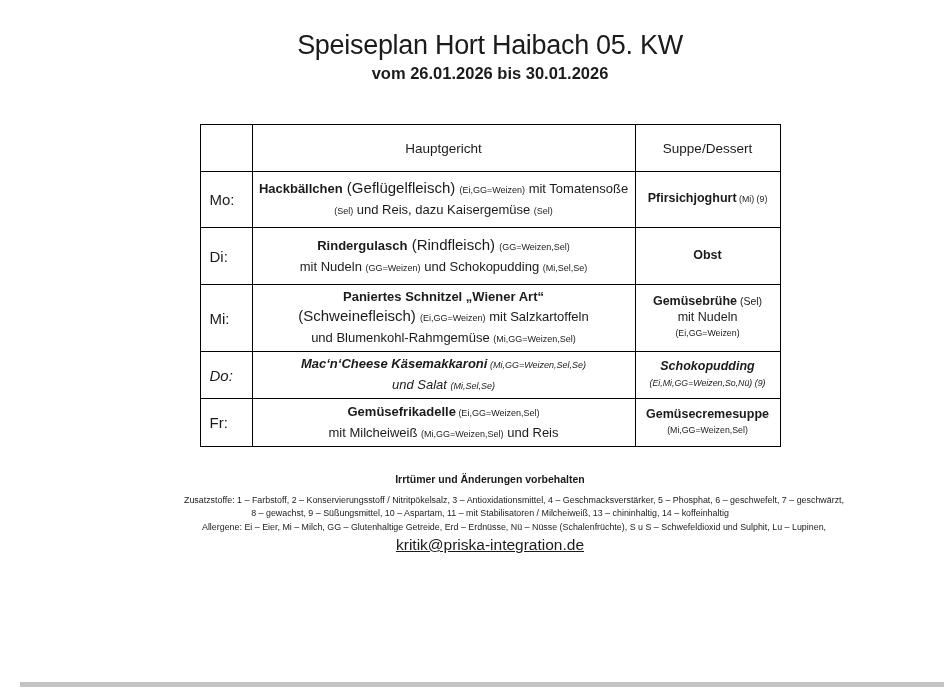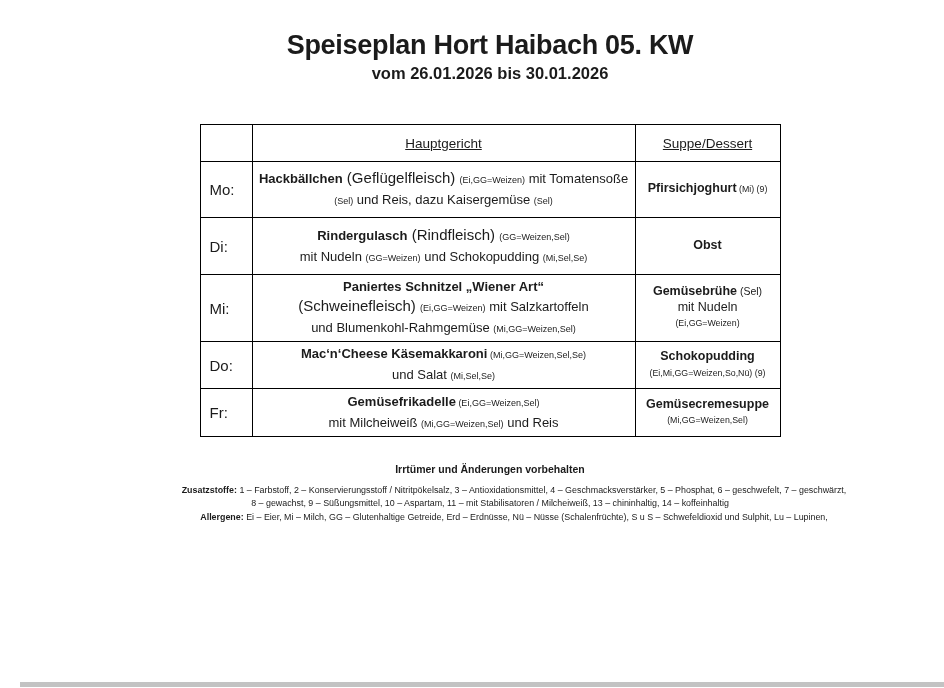--- a/index.html
+++ b/index.html
@@ -2,46 +2,46 @@
 <html><head>
 <meta charset="utf-8">
 <style>
   html,body { margin:0; padding:0; }
   body {
     width:944px; height:688px; background:#ffffff; position:relative;
     overflow:hidden; color:#1b1b1b;
     font-family:"Liberation Sans", sans-serif;
   }
   .content { padding-left:36px; padding-top:30px; text-align:center; }
-  .title { font-size:27px; font-weight:700; letter-spacing:-0.3px; }
+  .title { font-size:27px; font-weight:400; letter-spacing:-0.3px; }
   .subtitle { font-size:16.5px; font-weight:700; margin-top:3px; }
 
   table.menu { border-collapse:collapse; margin:41px auto 0; width:580px; table-layout:fixed; }
   .menu th, .menu td { border:1.5px solid #000; vertical-align:middle; }
   .c-day { width:52px; } .c-main { width:383px; } .c-dessert { width:145px; }
-  .menu thead tr { height:37px;text-decoration:underline; }
+  .menu thead tr { height:47px; }
   .menu th { font-weight:400; font-size:13.5px; }
   .menu tbody tr:nth-child(1) { height:56px; }
   .menu tbody tr:nth-child(2) { height:57px; }
   .menu tbody tr:nth-child(3) { height:65px; }
-  .menu tbody tr:nth-child(4) { height:42px; }
+  .menu tbody tr:nth-child(4) { height:42px;font-style:italic; }
   .menu tbody tr:nth-child(5) { height:48px; }
   .day-cell { text-align:left; padding-left:9px; font-size:15px; }
   .main-cell { font-size:13px; line-height:19px; padding:2px 6px; text-align:center; }
   .dessert-cell { font-size:12.5px; line-height:15.5px; padding:2px 4px; text-align:center; }
   .seg-b { font-weight:700; }
   .seg-m { font-size:15px; }
   .seg-sm { font-size:9px; }
   .dessert-cell .seg-m { font-size:10.5px; }
   .dessert-cell .seg-sm { font-size:8.8px; }
 
   .disclaimer { margin-top:26px; font-size:10.5px; font-weight:700; }
   .footnotes { margin-top:9px; font-size:8.9px; line-height:13px; }
   .fn-block { margin-top:1px; }
-  .fn-label { font-weight:700;margin-left:48px; }
+  .fn-label { font-weight:400;margin-left:48px; }
   .contact { margin-top:24px; font-size:17px; }
   .email { margin-top:2px; font-size:15.5px; text-decoration:underline; display:inline-block; cursor:pointer; }
   .h-scrollbar { position:absolute; left:20px; right:0; bottom:1px; height:5px; background:#c3c3c3; }
 </style>
 </head>
 <body>
 
 <div class="content">
   <div class="title">Speiseplan Hort Haibach 05. KW</div>
   <div class="subtitle">vom 26.01.2026 bis 30.01.2026</div>
@@ -121,15 +121,18 @@
   <div class="disclaimer">Irrtümer und Änderungen vorbehalten</div>
   <div class="footnotes">
       <div class="fn-block">
         <div class="fn-line"><span class="fn-label">Zusatzstoffe: </span>1 – Farbstoff, 2 – Konservierungsstoff / Nitritpökelsalz, 3 – Antioxidationsmittel, 4 – Geschmacksverstärker, 5 – Phosphat, 6 – geschwefelt, 7 – geschwärzt,</div>
         <div class="fn-line">8 – gewachst, 9 – Süßungsmittel, 10 – Aspartam, 11 – mit Stabilisatoren / Milcheiweiß, 13 – chininhaltig, 14 – koffeinhaltig</div>
       </div>
       <div class="fn-block">
         <div class="fn-line"><span class="fn-label">Allergene: </span>Ei – Eier, Mi – Milch, GG – Glutenhaltige Getreide, Erd – Erdnüsse, Nü – Nüsse (Schalenfrüchte), S u S – Schwefeldioxid und Sulphit, Lu – Lupinen,</div>
       </div>
     </div>
+  <div>
+    <span class="email">kritik@priska-integration.de</span>
+  </div>
 </div>
 
 <div class="h-scrollbar"></div>
 
 </body></html>

